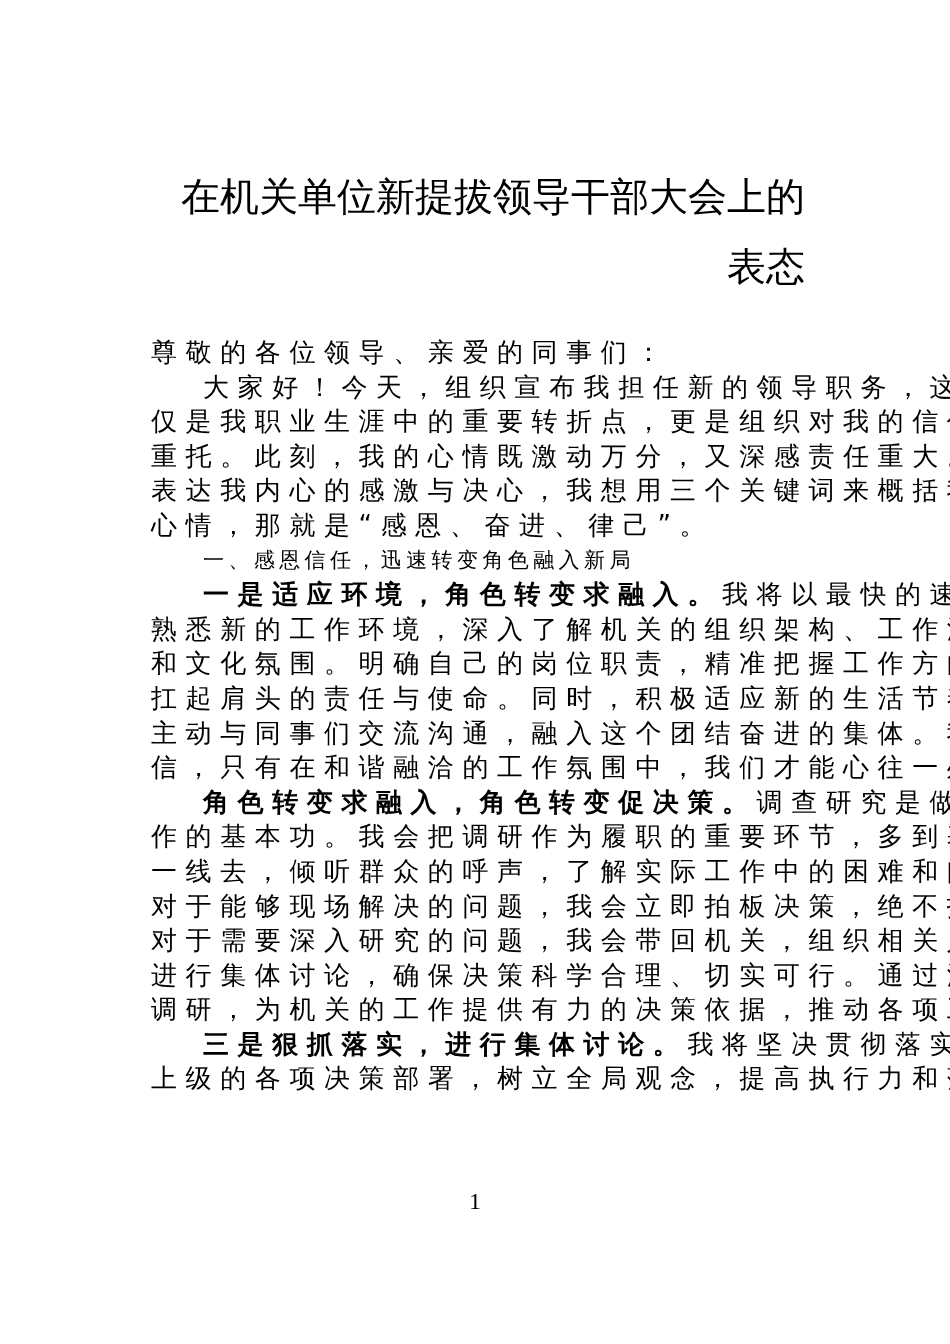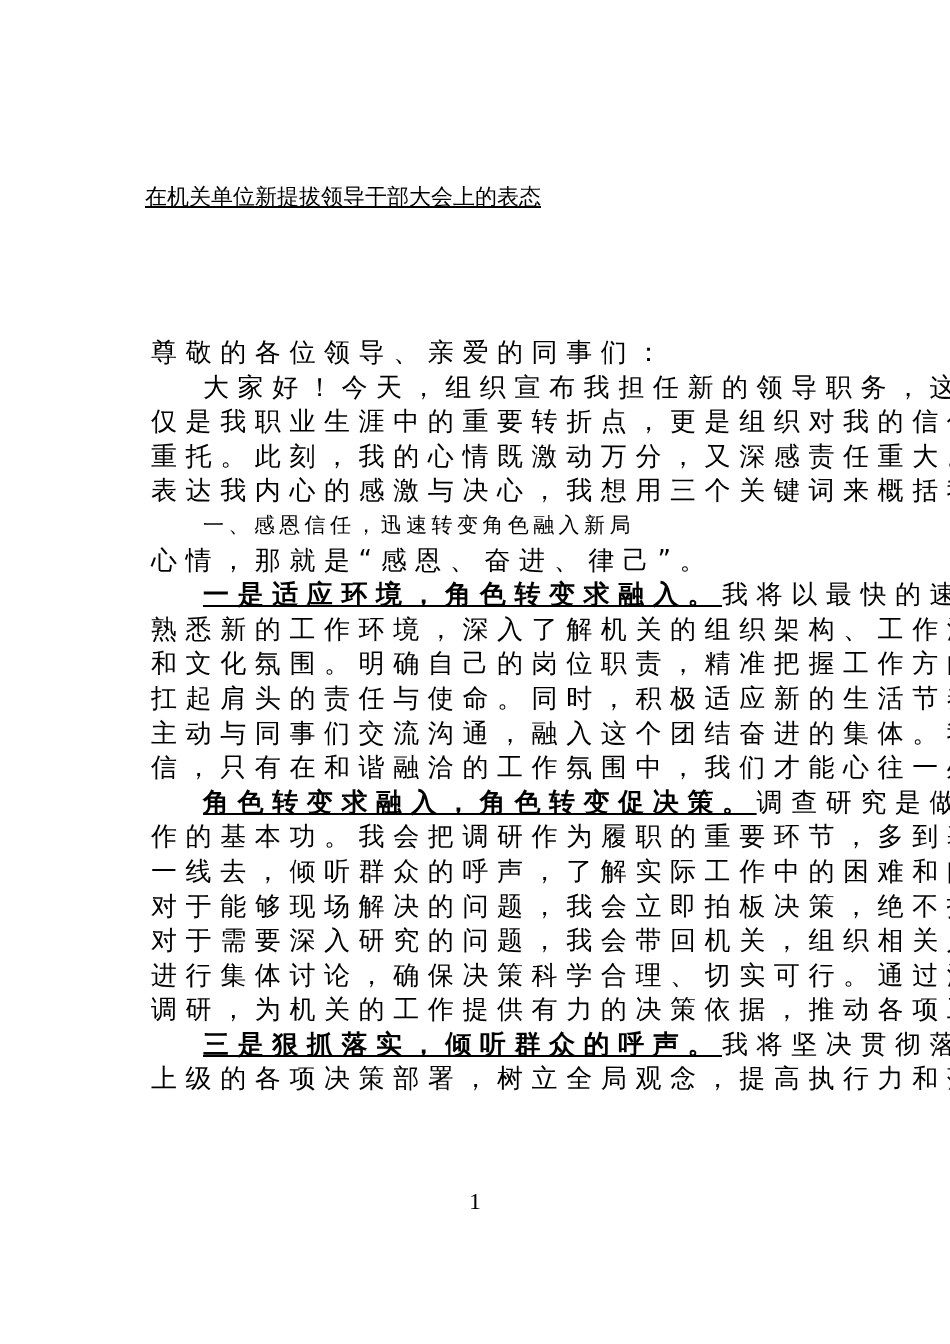--- a/index.html
+++ b/index.html
@@ -1,61 +1,61 @@
 <!DOCTYPE html>
 <html><head>
   <meta charset="utf-8">
   <style>
     html, body { margin: 0; padding: 0; background: #ffffff; }
     body { width: 950px; height: 1344px; position: relative; overflow: hidden;
       font-family: "DejaVu Sans", "Liberation Sans", sans-serif; color: #000; }
     .page { position: absolute; left: 0; top: 0; width: 950px; height: 1344px; background: #fff; }
-    .title { position: absolute; left: 145px; width: 660px; top: 162px; text-align: left;
-      font-size: 22px; line-height: 70px; letter-spacing: 0px; text-decoration: underline; }
+    .title { position: absolute; left: 145px; width: 660px; top: 162px; text-align: right;
+      font-size: 39px; line-height: 70px; letter-spacing: 0px; }
     .body { position: absolute; left: 145px; top: 335px; width: 662px;
       font-size: 26px; line-height: 34.6px; letter-spacing: 8.6px; text-align: justify; margin-left: 6px; }
     .line { white-space: nowrap; height: 34.6px; }
     .indent { padding-left: 52px; }
     .heading { padding-left: 52px; font-size: 21px; letter-spacing: 4.4px; }
-    b { font-weight: bold; text-decoration: underline; }
+    b { font-weight: bold; }
     .page-num { position: absolute; left: 0; width: 950px; top: 1188px; text-align: center;
       font-family: "Liberation Serif", "DejaVu Serif", serif; font-size: 24px; }
   </style>
 </head>
 <body>
 
 <div class="page">
   <div class="title">
     <div>在机关单位新提拔领导干部大会上的表态</div>
   </div>
 
   <div class="body">
     <div class="line">尊敬的各位领导、亲爱的同事们：</div>
 
     <div class="line indent">大家好！今天，组织宣布我担任新的领导职务，这不</div>
     <div class="line">仅是我职业生涯中的重要转折点，更是组织对我的信任与</div>
     <div class="line">重托。此刻，我的心情既激动万分，又深感责任重大。为</div>
     <div class="line">表达我内心的感激与决心，我想用三个关键词来概括我的</div>
+    <div class="line">心情，那就是“感恩、奋进、律己”。</div>
+
     <div class="line heading">一、感恩信任，迅速转变角色融入新局</div>
-
-    <div class="line">心情，那就是“感恩、奋进、律己”。</div>
 
     <div class="line indent"><b>一是适应环境，角色转变求融入。</b><span>我将以最快的速度</span></div>
     <div class="line">熟悉新的工作环境，深入了解机关的组织架构、工作流程</div>
     <div class="line">和文化氛围。明确自己的岗位职责，精准把握工作方向，</div>
     <div class="line">扛起肩头的责任与使命。同时，积极适应新的生活节奏，</div>
     <div class="line">主动与同事们交流沟通，融入这个团结奋进的集体。我相</div>
     <div class="line">信，只有在和谐融洽的工作氛围中，我们才能心往一处想</div>
 
     <div class="line indent"><b>角色转变求融入，角色转变促决策。</b><span>调查研究是做好工</span></div>
     <div class="line">作的基本功。我会把调研作为履职的重要环节，多到基层</div>
     <div class="line">一线去，倾听群众的呼声，了解实际工作中的困难和问题</div>
     <div class="line">对于能够现场解决的问题，我会立即拍板决策，绝不拖延</div>
     <div class="line">对于需要深入研究的问题，我会带回机关，组织相关人员</div>
     <div class="line">进行集体讨论，确保决策科学合理、切实可行。通过深入</div>
     <div class="line">调研，为机关的工作提供有力的决策依据，推动各项工作</div>
 
-    <div class="line indent"><b>三是狠抓落实，倾听群众的呼声。</b><span>我将坚决贯彻落实</span></div>
+    <div class="line indent"><b>三是狠抓落实，进行集体讨论。</b><span>我将坚决贯彻落实</span></div>
     <div class="line">上级的各项决策部署，树立全局观念，提高执行力和落实</div>
   </div>
 
   <div class="page-num">1</div>
 </div>
 
 </body></html>

